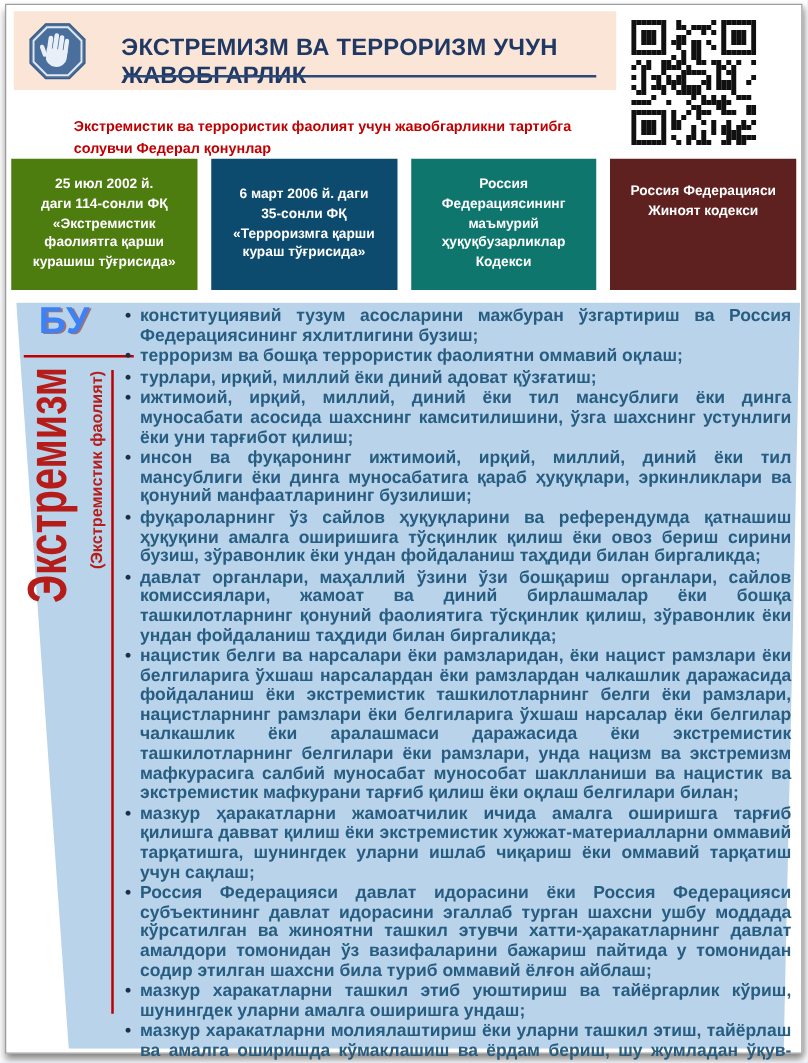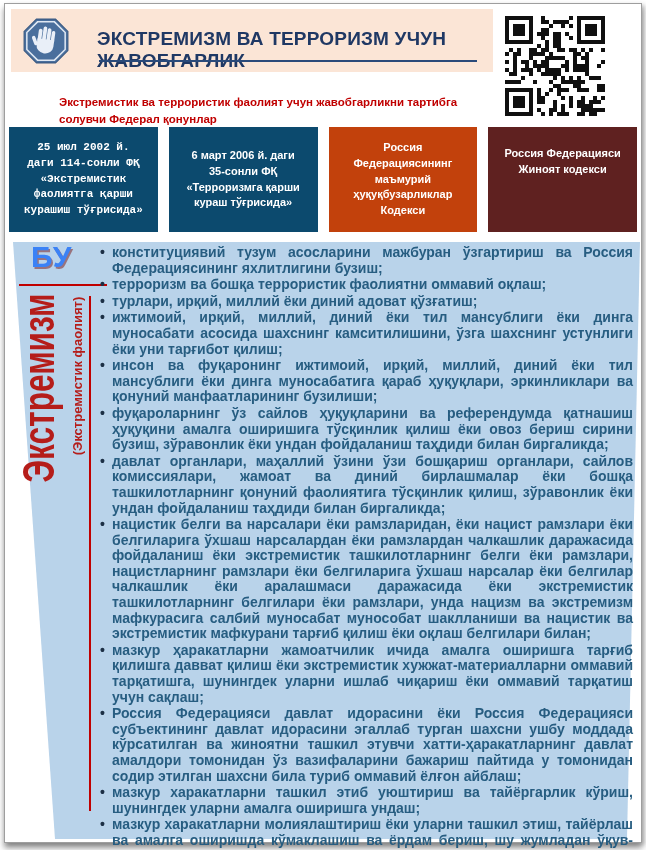--- a/index.html
+++ b/index.html
@@ -358,27 +358,27 @@
         <rect x="12" y="96" width="4" height="4"></rect>
         <rect x="16" y="96" width="4" height="4"></rect>
         <rect x="20" y="96" width="4" height="4"></rect>
         <rect x="24" y="96" width="4" height="4"></rect>
       </svg>
     </div>
 
   <div class="subtitle">Экстремистик ва террористик фаолият учун жавобгарликни тартибга солувчи Федерал қонунлар</div>
 
   <div class="laws">
-    <div class="law" style="background: #0c4a6e; font-family: Liberation Mono, monospace;">25 июл 2002 й.
+    <div class="law" style="background: #4d7c0f;">25 июл 2002 й.
 даги 114-сонли ФҚ
 «Экстремистик фаолиятга қарши курашиш тўғрисида»</div>
     <div class="law" style="background: #0c4a6e;">6 март 2006 й. даги
 35-сонли ФҚ
 «Терроризмга қарши кураш тўғрисида»</div>
-    <div class="law" style="background: #c2410c;">Россия
+    <div class="law" style="background: #0f766e;">Россия
 Федерациясининг
 маъмурий
 ҳуқуқбузарликлар
 Кодекси</div>
     <div class="law top" style="background: rgb(95, 33, 32);">Россия Федерацияси
 Жиноят кодекси</div>
   </div>
 
   <div class="panel"></div>
 

